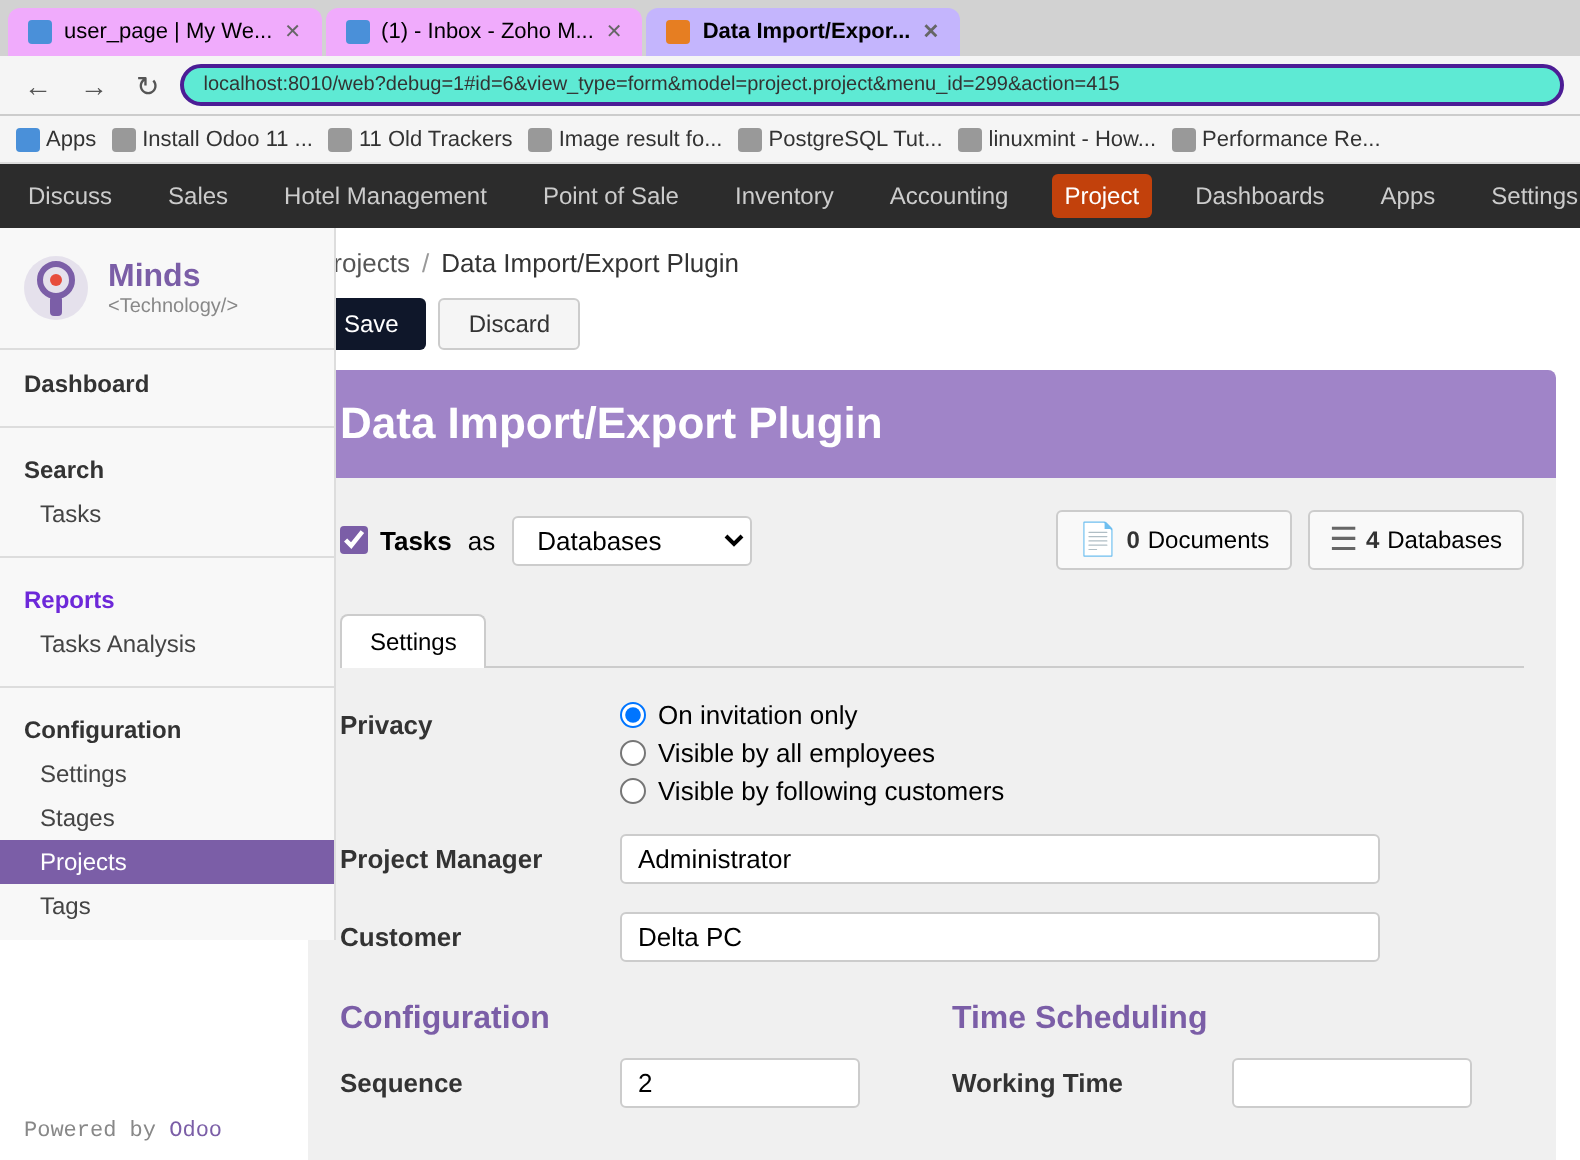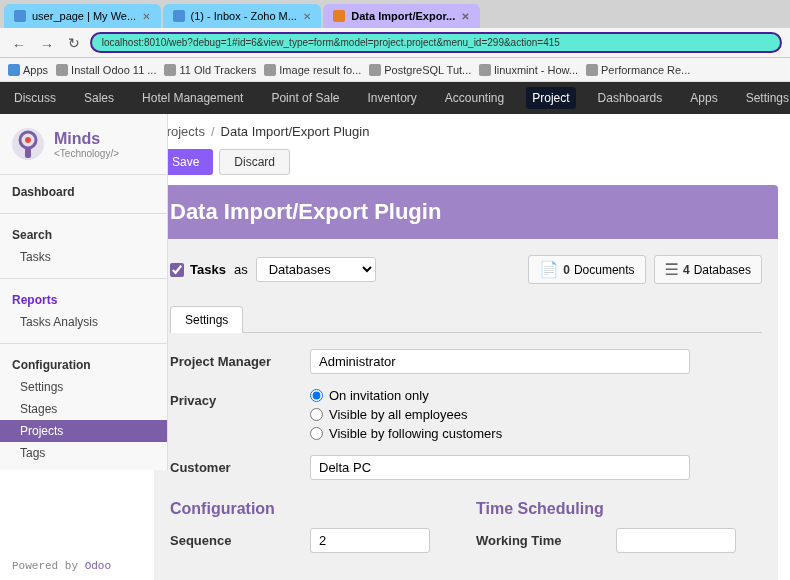--- a/index.html
+++ b/index.html
@@ -1,20 +1,20 @@
 <!DOCTYPE html>
 <html><head>
   <meta charset="utf-8">
   <style>
     * { box-sizing: border-box; margin: 0; padding: 0; }
     body { font-family: Arial, sans-serif; font-size: 13px; background: #fff; width: 790px; height: 580px; overflow: hidden; }
 
     
     .browser-tabs { background: #d2d2d2; display: flex; align-items: center; height: 28px; padding: 4px 4px 0; gap: 2px; }
-    .browser-tab { background: #7dd3fc; border-radius: 6px 6px 0 0; padding: 4px 10px; font-size: 11px; display: flex; align-items: center; gap: 6px; white-space: nowrap; overflow: hidden; max-width: 180px; height: 24px; }
+    .browser-tab { background: #f0abfc; border-radius: 6px 6px 0 0; padding: 4px 10px; font-size: 11px; display: flex; align-items: center; gap: 6px; white-space: nowrap; overflow: hidden; max-width: 180px; height: 24px; }
     .browser-tab.active { background: #c4b5fd; font-weight: bold; }
     .tab-favicon { width: 12px; height: 12px; border-radius: 2px; background: #999; flex-shrink: 0; }
     .tab-favicon.blue { background: #4a90d9; }
     .tab-favicon.orange { background: #e67e22; }
     .tab-close { margin-left: auto; color: #666; font-size: 10px; cursor: pointer; }
 
     .browser-bar { background: #f5f5f5; display: flex; align-items: center; height: 30px; padding: 0 8px; gap: 6px; border-bottom: 1px solid #ccc; }
     .nav-btn { background: none; border: none; color: #555; font-size: 14px; cursor: pointer; padding: 2px 4px; }
     .url-bar { flex: 1; background: #5eead4; border: 2px solid #4c1d95; border-radius: 12px; padding: 3px 10px; font-size: 10px; color: #333; }
 
@@ -22,21 +22,21 @@
     .bookmark-item { font-size: 11px; color: #333; white-space: nowrap; display: flex; align-items: center; gap: 3px; }
     .bookmark-icon { width: 12px; height: 12px; background: #999; border-radius: 2px; flex-shrink: 0; }
     .bookmark-icon.apps { background: #4a90d9; }
 
     
     .app-container { display: flex; flex-direction: column; height: calc(580px - 82px); }
 
     
     .top-nav { background: #2c2c2c; display: flex; align-items: center; height: 32px; padding: 0 8px; gap: 16px; flex-shrink: 0; }
     .nav-item { color: #ccc; font-size: 12px; cursor: pointer; padding: 4px 6px; white-space: nowrap; }
-    .nav-item.active { background: #0f172a; color: #fff; border-radius: 3px; }
+    .nav-item.active { background: #c2410c; color: #fff; border-radius: 3px; }
 
     
     .main-area { display: flex; flex: 1; overflow: hidden; }
 
     
     .sidebar { width: 168px; background: #f8f8f8; border-right: 1px solid #ddd; flex-shrink: 0; padding: 0; overflow-y: auto; }
     .sidebar-logo { padding: 12px 10px; display: flex; align-items: center; gap: 8px; border-bottom: 1px solid #ddd; }
     .logo-icon { width: 36px; height: 36px; }
     .logo-text { font-size: 16px; font-weight: bold; color: #7b5ea7; }
     .logo-sub { font-size: 10px; color: #888; }
@@ -49,21 +49,21 @@
     .sidebar-divider { height: 1px; background: #ddd; margin: 4px 0; }
 
     
     .content-area { flex: 1; overflow-y: auto; background: #fff; }
 
     .breadcrumb { padding: 10px 16px 6px; font-size: 13px; color: #555; display: flex; align-items: center; gap: 6px; }
     .breadcrumb-sep { color: #999; }
     .breadcrumb-current { color: #333; font-weight: 500; }
 
     .action-bar { padding: 4px 16px 10px; display: flex; gap: 6px; }
-    .btn-save { background: #8b5cf6; color: #fff; border: none; padding: 5px 14px; border-radius: 3px; cursor: pointer; font-size: 12px; text-align: center; }
+    .btn-save { background: #0f172a; color: #fff; border: none; padding: 5px 14px; border-radius: 3px; cursor: pointer; font-size: 12px; text-align: center; }
     .btn-discard { background: #f5f5f5; color: #333; border: 1px solid #ccc; padding: 5px 14px; border-radius: 3px; cursor: pointer; font-size: 12px; }
 
     
     .form-container { background: #f0f0f0; margin: 0 12px 12px; border-radius: 4px; padding: 16px; }
 
     .form-title-bar { background: #a084c8; border-radius: 4px 4px 0 0; padding: 14px 16px; margin: -16px -16px 16px; }
     .form-title { font-size: 22px; color: #fff; font-weight: bold; }
 
     .tasks-row { display: flex; align-items: center; gap: 8px; margin-bottom: 12px; }
     .checkbox-label { display: flex; align-items: center; gap: 6px; font-size: 13px; font-weight: bold; }
@@ -262,47 +262,47 @@
               <span>Databases</span>
             </button>
           </div>
         </div>
 
         <div class="tabs-bar">
           <button class="tab-btn active">Settings</button>
         </div>
 
         <div class="form-fields">
-
-          <div class="field-row">
-            <div class="field-label">Project Manager</div>
-            <div class="field-value">
-              <input class="field-input" type="text" value="Administrator" style="">
-            </div>
-          </div>
 
           <div class="field-row">
             <div class="field-label">Privacy</div>
             <div class="field-value radio-group">
               <label class="radio-label">
                 <input type="radio" name="privacy" checked="" style="">
                 <span>On invitation only</span>
               </label>
               <label class="radio-label">
                 <input type="radio" name="privacy" style="">
                 <span>Visible by all employees</span>
               </label>
               <label class="radio-label">
                 <input type="radio" name="privacy" style="">
                 <span>Visible by following customers</span>
               </label>
             </div>
           </div>
 
           <div class="field-row">
+            <div class="field-label">Project Manager</div>
+            <div class="field-value">
+              <input class="field-input" type="text" value="Administrator" style="">
+            </div>
+          </div>
+
+          <div class="field-row">
             <div class="field-label">Customer</div>
             <div class="field-value">
               <input class="field-input" type="text" value="Delta PC" style="">
             </div>
           </div>
 
         </div>
 
         <div class="two-col">
           <div class="col-section">

